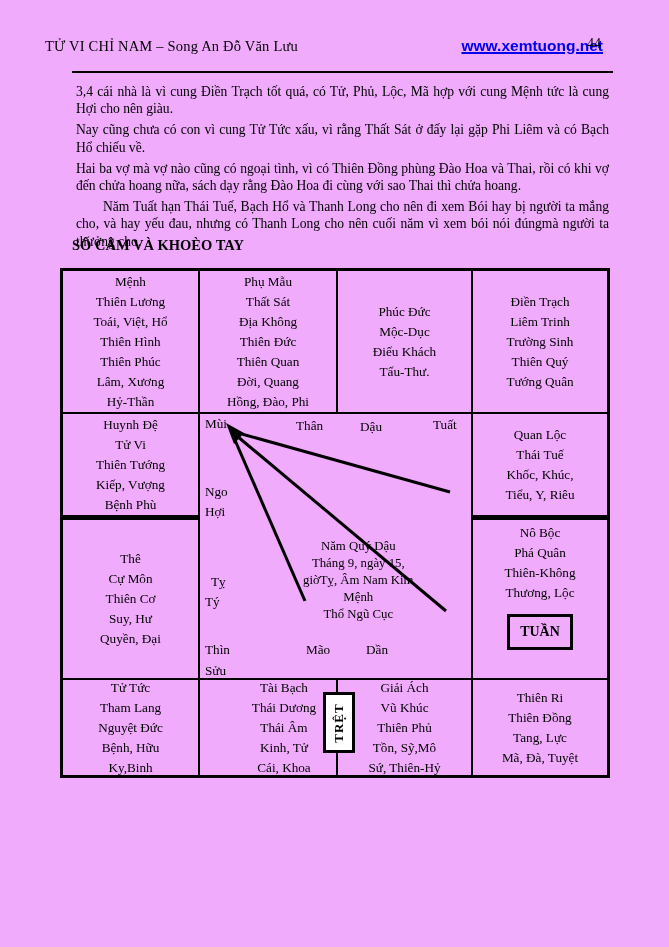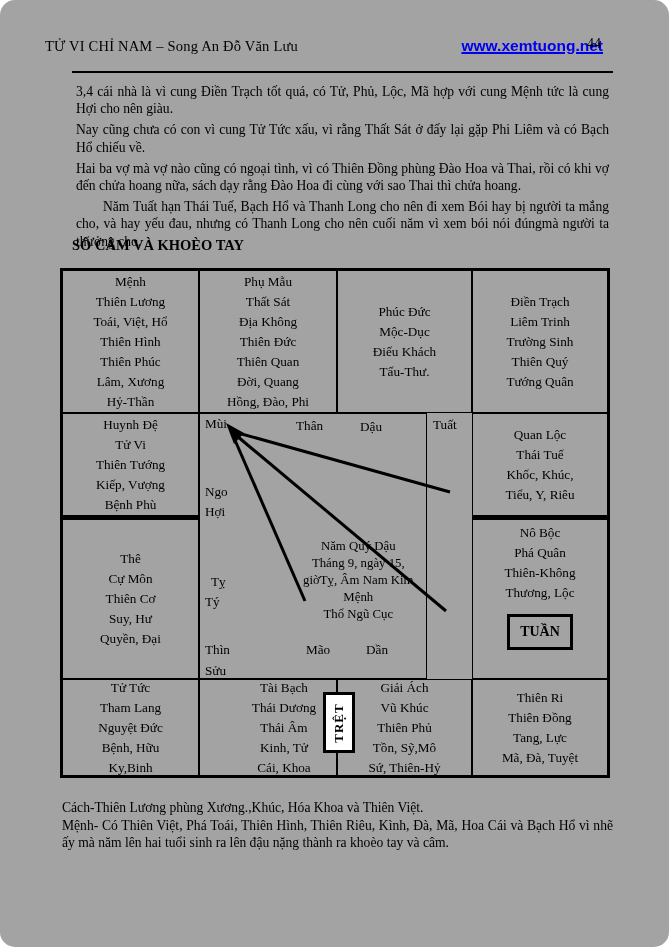--- a/index.html
+++ b/index.html
@@ -1,17 +1,17 @@
 <!DOCTYPE html>
 <html><head>
 <meta charset="utf-8">
 <style>
   html,body{margin:0;padding:0;background:#ffffff;}
-  #page{position:relative;width:669px;height:947px;background:#a3a3a3;overflow:hidden;
-        font-family:"Liberation Serif", serif;color:#000;border-radius:15px;}
+  #page{position:relative;width:669px;height:947px;background:#f0abfc;overflow:hidden;
+        font-family:"Liberation Serif", serif;color:#000;}
 
   
   .hdr-title{position:absolute;left:45px;top:38px;font-size:14.5px;letter-spacing:.2px;}
   .hdr-link{position:absolute;right:66px;top:37px;font-family:"Liberation Sans",sans-serif;
             font-weight:bold;font-size:15.5px;color:#0000EE;text-decoration:underline;
             text-decoration-thickness:2px;}
   .hdr-pagenum{position:absolute;left:587px;top:36px;font-size:14px;color:#000;z-index:2;}
   .hdr-rule{position:absolute;left:72px;top:71px;width:541px;height:2px;background:#000;}
 
   
@@ -24,21 +24,21 @@
 
   
   .chart{position:absolute;left:60px;top:268px;width:550px;height:510px;
          border:2px solid #000;box-sizing:border-box;}
   .cell{position:absolute;box-sizing:border-box;border:1px solid #000;
         display:flex;flex-direction:column;align-items:center;justify-content:center;
         text-align:center;font-size:13.2px;line-height:20px;white-space:pre-line;}
   .thickbottom{border-bottom:4px solid #000;}
 
   .center-cell{position:absolute;box-sizing:border-box;border:1px solid #000;
-               left:137px;top:143px;width:228px;height:266px;}
+               left:137px;top:143px;width:273px;height:266px;}
   .branch{position:absolute;font-size:13.2px;line-height:16px;white-space:nowrap;}
   .center-info{position:absolute;left:103px;top:124px;font-size:12.8px;line-height:17px;
                white-space:pre-line;text-align:center;}
   .arrow-svg{position:absolute;left:0;top:0;width:273px;height:266px;pointer-events:none;}
 
   .tuan-box{width:60px;height:30px;border:3px solid #000;margin-top:11px;
             display:flex;align-items:center;justify-content:center;
             font-weight:bold;font-size:14px;white-space:nowrap;}
   .triet-box{position:absolute;left:261px;top:422px;width:32px;height:61px;
              border:3px solid #000;background:#fff;z-index:3;box-sizing:border-box;
@@ -165,18 +165,14 @@
 giờTỵ, Âm Nam Kim
 Mệnh
 Thổ Ngũ Cục</div>
     </div>
 
     <div class="triet-box">
       <span>TRỆT</span>
     </div>
   </div>
 
-  <div class="footertext">
-    <p>Cách-Thiên Lương phùng Xương.,Khúc, Hóa Khoa và Thiên Việt.</p>
-    <p>Mệnh- Có Thiên Việt, Phá Toái, Thiên Hình,  Thiên Riêu, Kình, Đà, Mã, Hoa Cái và Bạch Hổ vì nhẽ ấy mà năm lên hai tuổi sinh ra lên đậu nặng thành ra khoèo tay và câm.</p>
-  </div>
 
 </div>
 
 </body></html>

